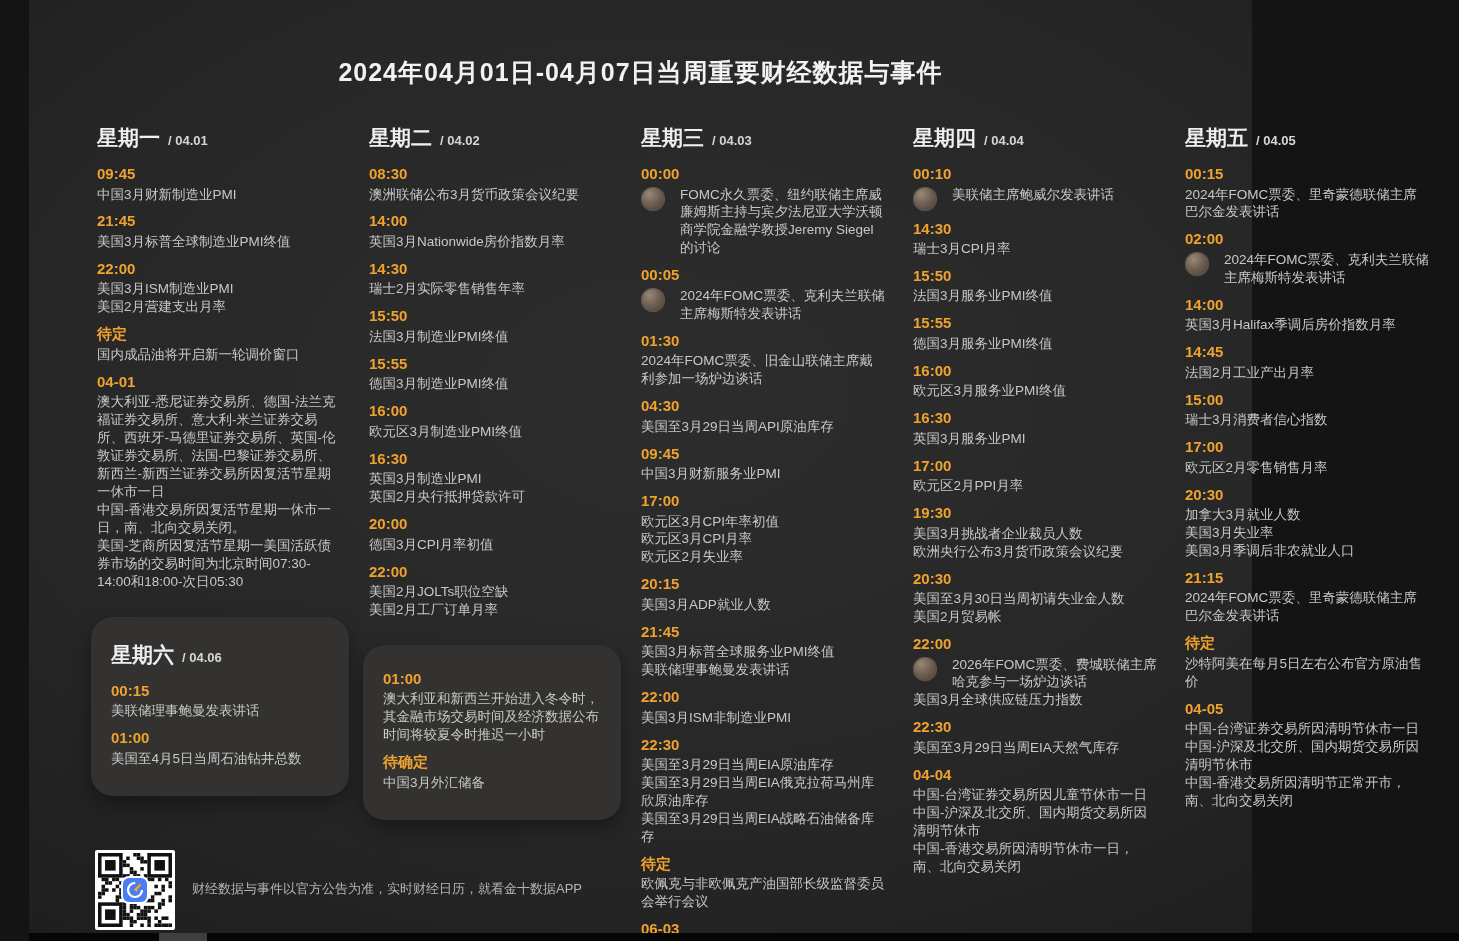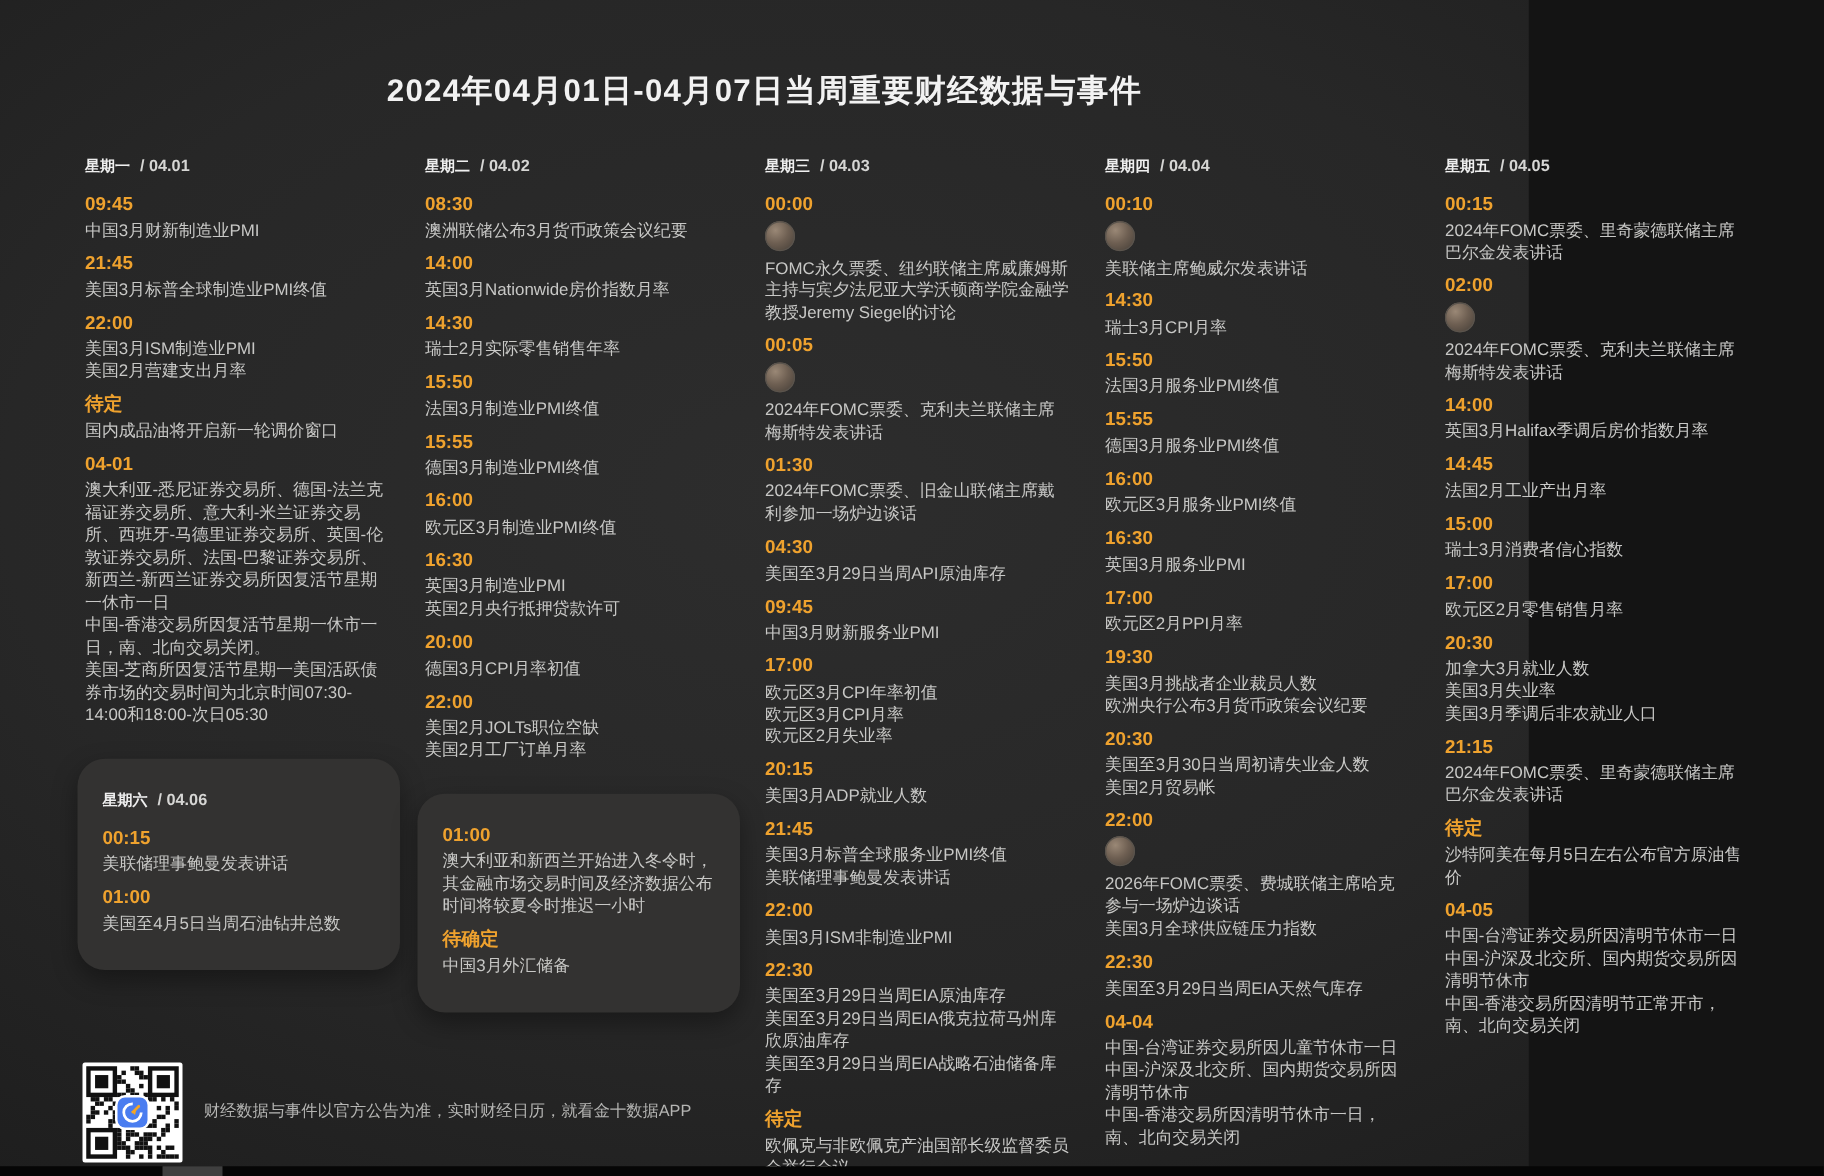--- a/index.html
+++ b/index.html
@@ -4,37 +4,38 @@
 <style>
   html,body{margin:0;padding:0;}
   body{
     width:1459px;height:941px;overflow:hidden;
     background:#141414;
     font-family:"Liberation Sans","DejaVu Sans",sans-serif;
   }
   .page{
     position:relative;width:1223px;height:941px;
     background:radial-gradient(1150px 750px at 52% 42%, #2d2d2d 0%, #272727 55%, #1c1c1c 100%);
+    margin-left:29px;
   }
   .title{
     position:absolute;top:56px;left:0;right:0;text-align:center;
     color:#f2f2f2;font-size:25px;font-weight:bold;letter-spacing:1px;
   }
   .grid{
     position:absolute;top:124px;left:68px;
     display:flex;gap:28px;align-items:flex-start;
   }
   .day-col{width:244px;flex:0 0 244px;}
   .day-header{margin-bottom:12px;color:#efefef;white-space:nowrap;}
-  .day-name{font-size:12px;font-weight:bold;}
+  .day-name{font-size:21px;font-weight:bold;}
   .day-date{font-size:13px;color:#d6d6d4;margin-left:8px;font-weight:600;}
   .section{margin-bottom:8px;}
   .time{color:#efa22e;font-size:15px;font-weight:bold;line-height:1.3;margin-bottom:2px;}
   .event{color:#c8c8c6;font-size:13.5px;line-height:1.33;}
-  .event.with-avatar{display:flex;gap:5px;align-items:flex-start;flex-direction:column;}
+  .event.with-avatar{display:flex;gap:15px;align-items:flex-start;}
   .avatar{
     width:24px;height:24px;border-radius:50%;flex:0 0 24px;margin-top:1px;
     background:radial-gradient(circle at 35% 30%, #9a8876 0%, #6e5f52 45%, #403a34 100%);
     box-shadow:inset 0 0 0 1px #5a544d;
   }
   .day-card{
     margin-top:26px;margin-left:-6px;width:258px;box-sizing:border-box;
     background:#333231;border-radius:22px;padding:24px 20px 20px 20px;
     box-shadow:0 8px 20px rgba(0,0,0,.35);
   }

